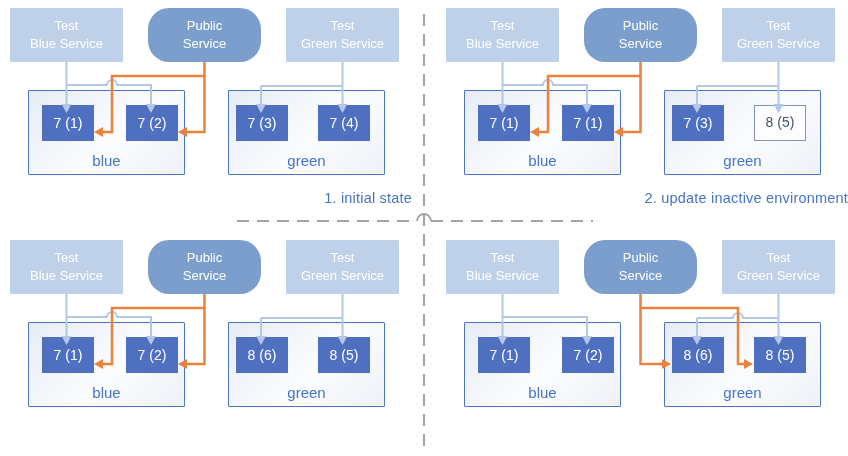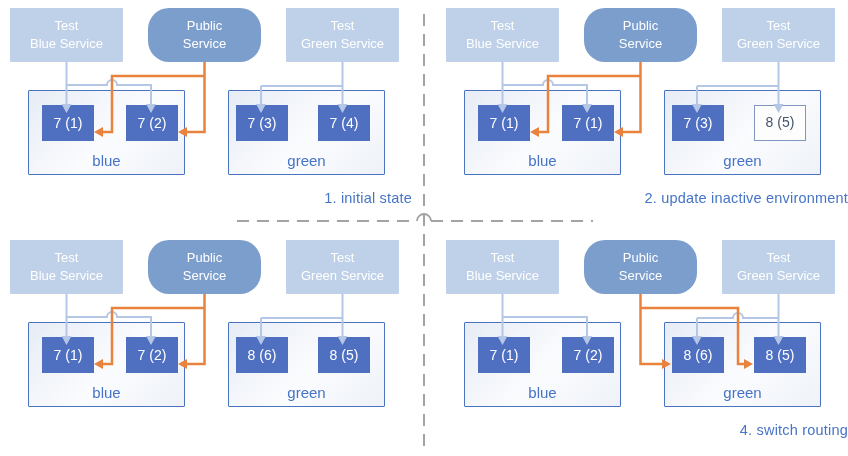--- a/index.html
+++ b/index.html
@@ -225,21 +225,20 @@
     <div class="env" style="left:28px">
       <div class="pod" style="left:13px">7 (1)</div>
       <div class="pod" style="left:97px">7 (2)</div>
       <div class="env-label">blue</div>
     </div>
     <div class="env" style="left:228px">
       <div class="pod" style="left:7px">8 (6)</div>
       <div class="pod" style="left:89px">8 (5)</div>
       <div class="env-label">green</div>
     </div>
-    <div class="caption">4. switch routing</div>
   </section>
 
   <svg class="divider" viewBox="0 0 848 456">
     <path class="dash" d="M424,14 V448"></path>
     <path class="dash" d="M237,221 H417 M431,221 H593"></path>
     <path class="dash-solid" d="M417,221 A7,7 0 0 1 431,221"></path>
   </svg>
 
 </div>
 

